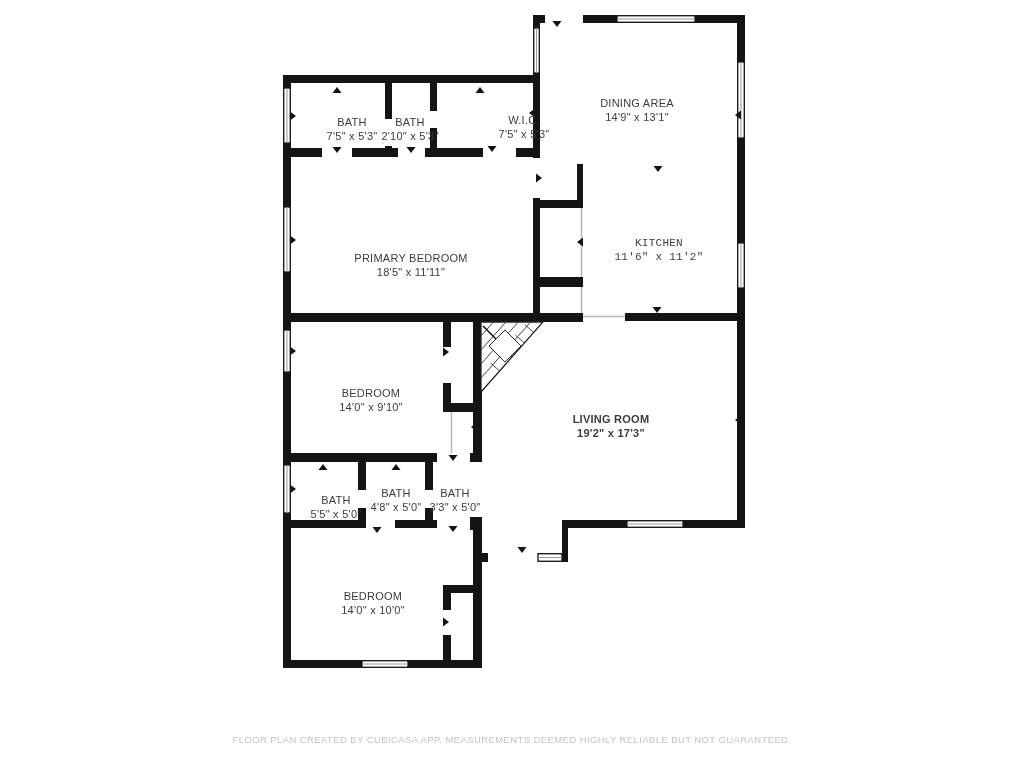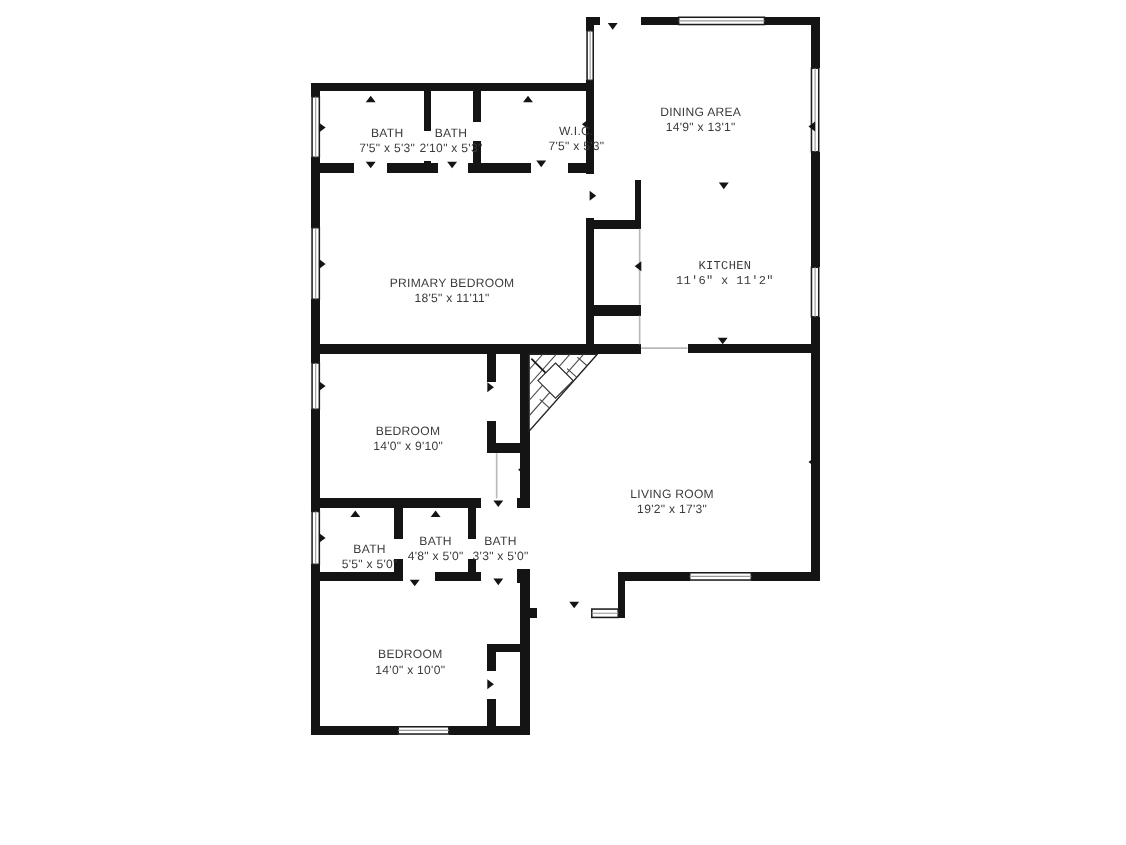--- a/index.html
+++ b/index.html
@@ -226,21 +226,21 @@
         <span class="dm">18'5" x 11'11"</span>
       </div>
       <div class="room-label" style="left: 659px; top: 250px; font-family: Liberation Mono, monospace;">
         <span class="nm">KITCHEN</span>
         <span class="dm">11'6" x 11'2"</span>
       </div>
       <div class="room-label" style="left: 371px; top: 400px;">
         <span class="nm">BEDROOM</span>
         <span class="dm">14'0" x 9'10"</span>
       </div>
-      <div class="room-label" style="left: 611px; top: 457px;">
+      <div class="room-label" style="left: 611px; top: 426px; font-weight: bold;">
         <span class="nm">LIVING ROOM</span>
         <span class="dm">19'2" x 17'3"</span>
       </div>
       <div class="room-label" style="left: 336px; top: 507px;">
         <span class="nm">BATH</span>
         <span class="dm">5'5" x 5'0"</span>
       </div>
       <div class="room-label" style="left: 396px; top: 500px;">
         <span class="nm">BATH</span>
         <span class="dm">4'8" x 5'0"</span>
@@ -248,13 +248,14 @@
       <div class="room-label" style="left: 455px; top: 500px;">
         <span class="nm">BATH</span>
         <span class="dm">3'3" x 5'0"</span>
       </div>
       <div class="room-label" style="left: 373px; top: 603px;">
         <span class="nm">BEDROOM</span>
         <span class="dm">14'0" x 10'0"</span>
       </div>
     </div>
 
+  <div class="footer">FLOOR PLAN CREATED BY CUBICASA APP. MEASUREMENTS DEEMED HIGHLY RELIABLE BUT NOT GUARANTEED.</div>
 </div>
 
 </body></html>

